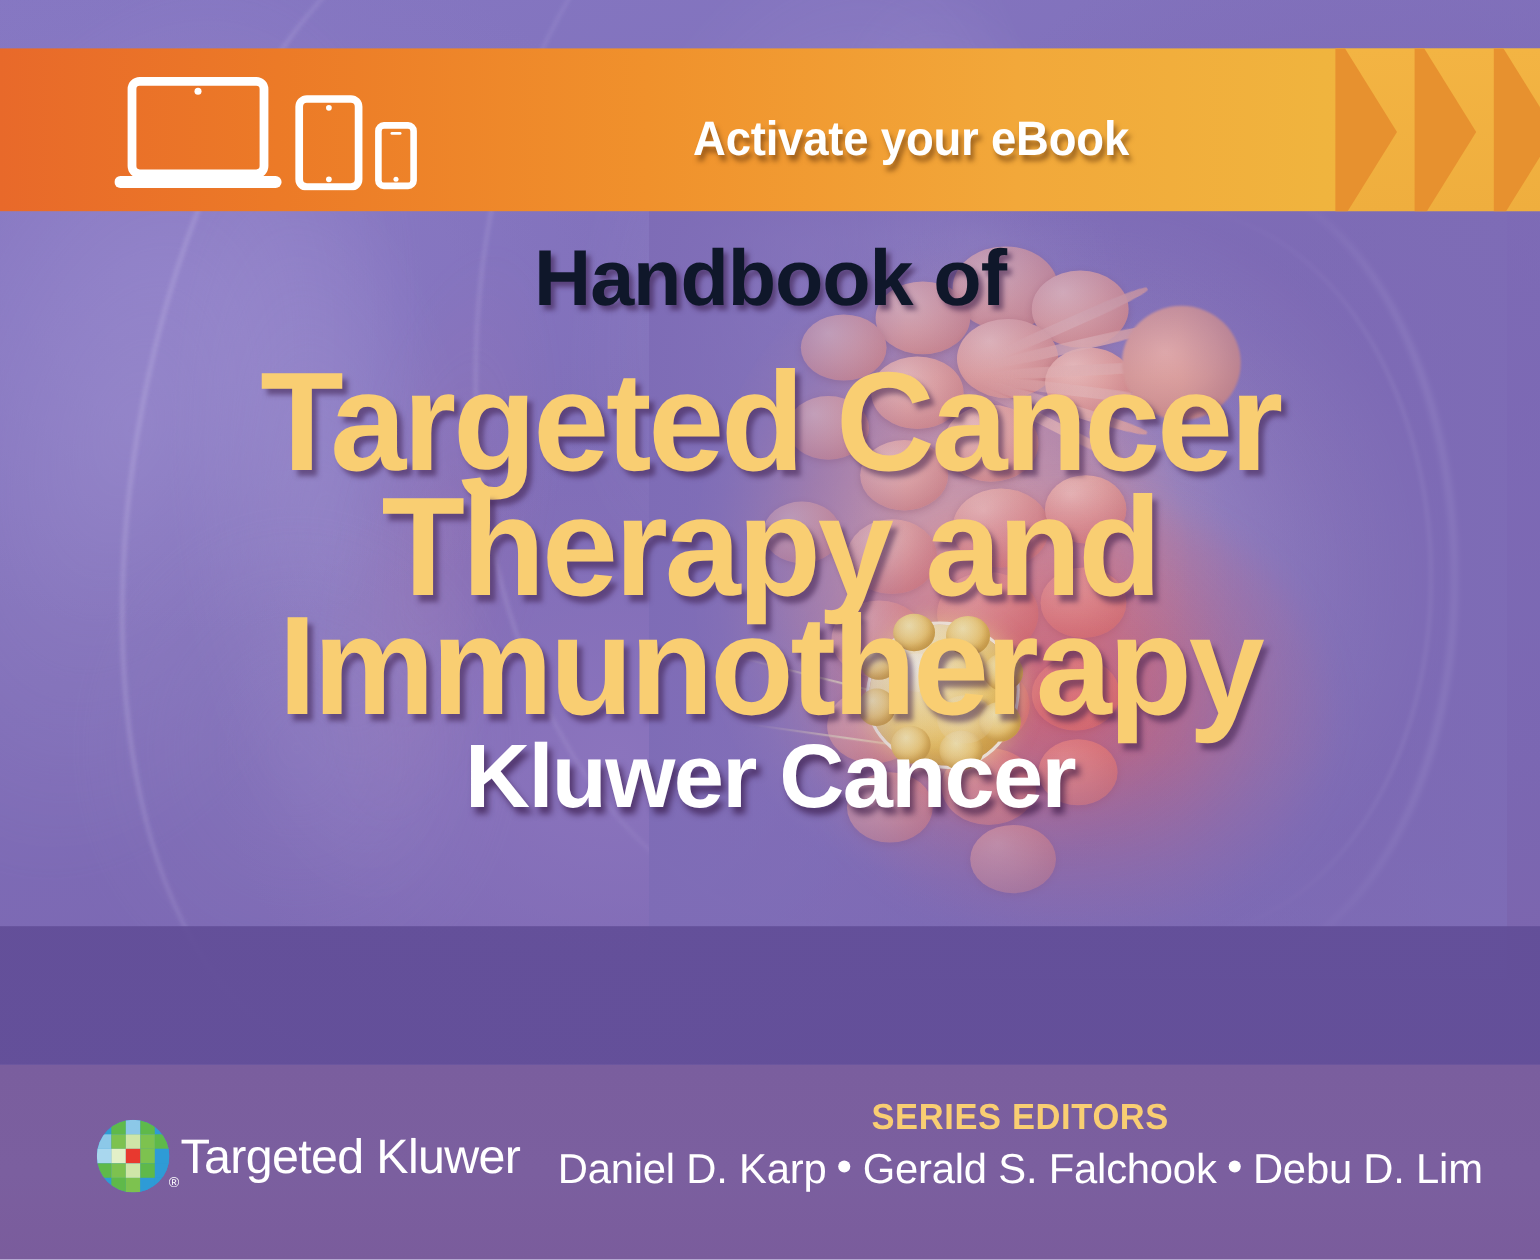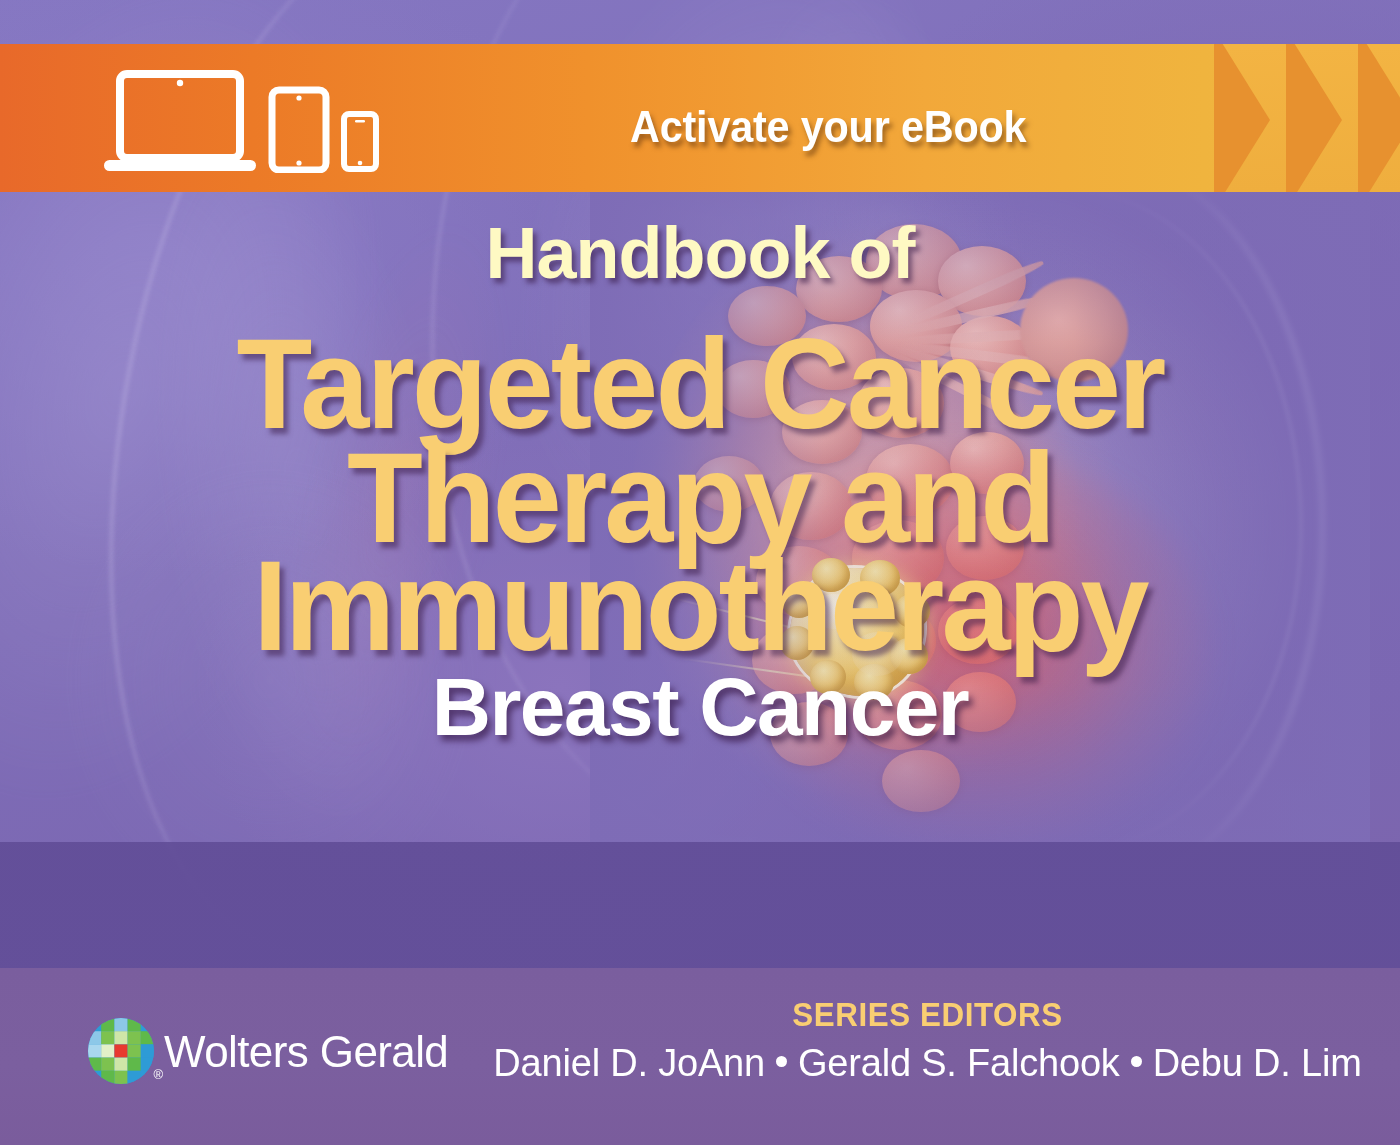--- a/index.html
+++ b/index.html
@@ -194,21 +194,21 @@
     white-space:nowrap;
   }
 
   
   .title-wrap{
     position:absolute; left:0; top:0; width:1400px;
     text-align:center;
   }
   .t-handbook{
     position:absolute; left:0; top:212px; width:1400px;
-    font-size:72px; font-weight:bold; color:#fef9c3;
+    font-size:72px; font-weight:bold; color:#0f172a;
     letter-spacing:-1px;
     text-shadow:4px 5px 5px rgba(55,25,70,.55);
     white-space:nowrap;
   }
   .t-line{
     position:absolute; left:0; width:1400px;
     font-weight:bold; color:#F9CE72;
     white-space:nowrap;
     text-shadow:5px 6px 5px rgba(60,28,72,.52);
   }
@@ -389,30 +389,30 @@
     </div>
 
     <div class="banner-text">Activate your eBook</div>
   </div>
 
   <div class="title-wrap">
     <div class="t-handbook">Handbook of</div>
     <div class="t-line t-l1">Targeted Cancer</div>
     <div class="t-line t-l2">Therapy and</div>
     <div class="t-line t-l3">Immunotherapy</div>
-    <div class="t-breast">Breast Cancer</div>
+    <div class="t-breast">Kluwer Cancer</div>
   </div>
 
   <div class="author-band"></div>
 
   <div class="footer"></div>
 
   <div class="series-editors-label">SERIES EDITORS</div>
   <div class="series-editors-names">
-    <span>Daniel D. JoAnn</span><span class="ed-dot"></span><span>Gerald S. Falchook</span><span class="ed-dot"></span><span>Debu D. Lim</span>
+    <span>Daniel D. Karp</span><span class="ed-dot"></span><span>Gerald S. Falchook</span><span class="ed-dot"></span><span>Debu D. Lim</span>
   </div>
 
   <div class="wk">
     <div class="wk-mark">
       <svg width="66" height="66" viewBox="0 0 66 66">
         <defs>
           <clipPath id="wkclip">
               <circle cx="33" cy="33" r="33"></circle>
             </clipPath>
         </defs>
@@ -445,16 +445,16 @@
 
           <rect x="0" y="52.8" width="13.2" height="13.2" fill="#2E9BD6"></rect>
           <rect x="13.2" y="52.8" width="13.2" height="13.2" fill="#5FB94A"></rect>
           <rect x="26.4" y="52.8" width="13.2" height="13.2" fill="#7DC24F"></rect>
           <rect x="39.6" y="52.8" width="13.2" height="13.2" fill="#2E9BD6"></rect>
           <rect x="52.8" y="52.8" width="13.2" height="13.2" fill="#2E9BD6"></rect>
         </g>
       </svg>
       <span class="wk-reg">®</span>
     </div>
-    <div class="wk-text">Wolters Gerald</div>
+    <div class="wk-text">Targeted Kluwer</div>
   </div>
 
 </div>
 
 </body></html>

